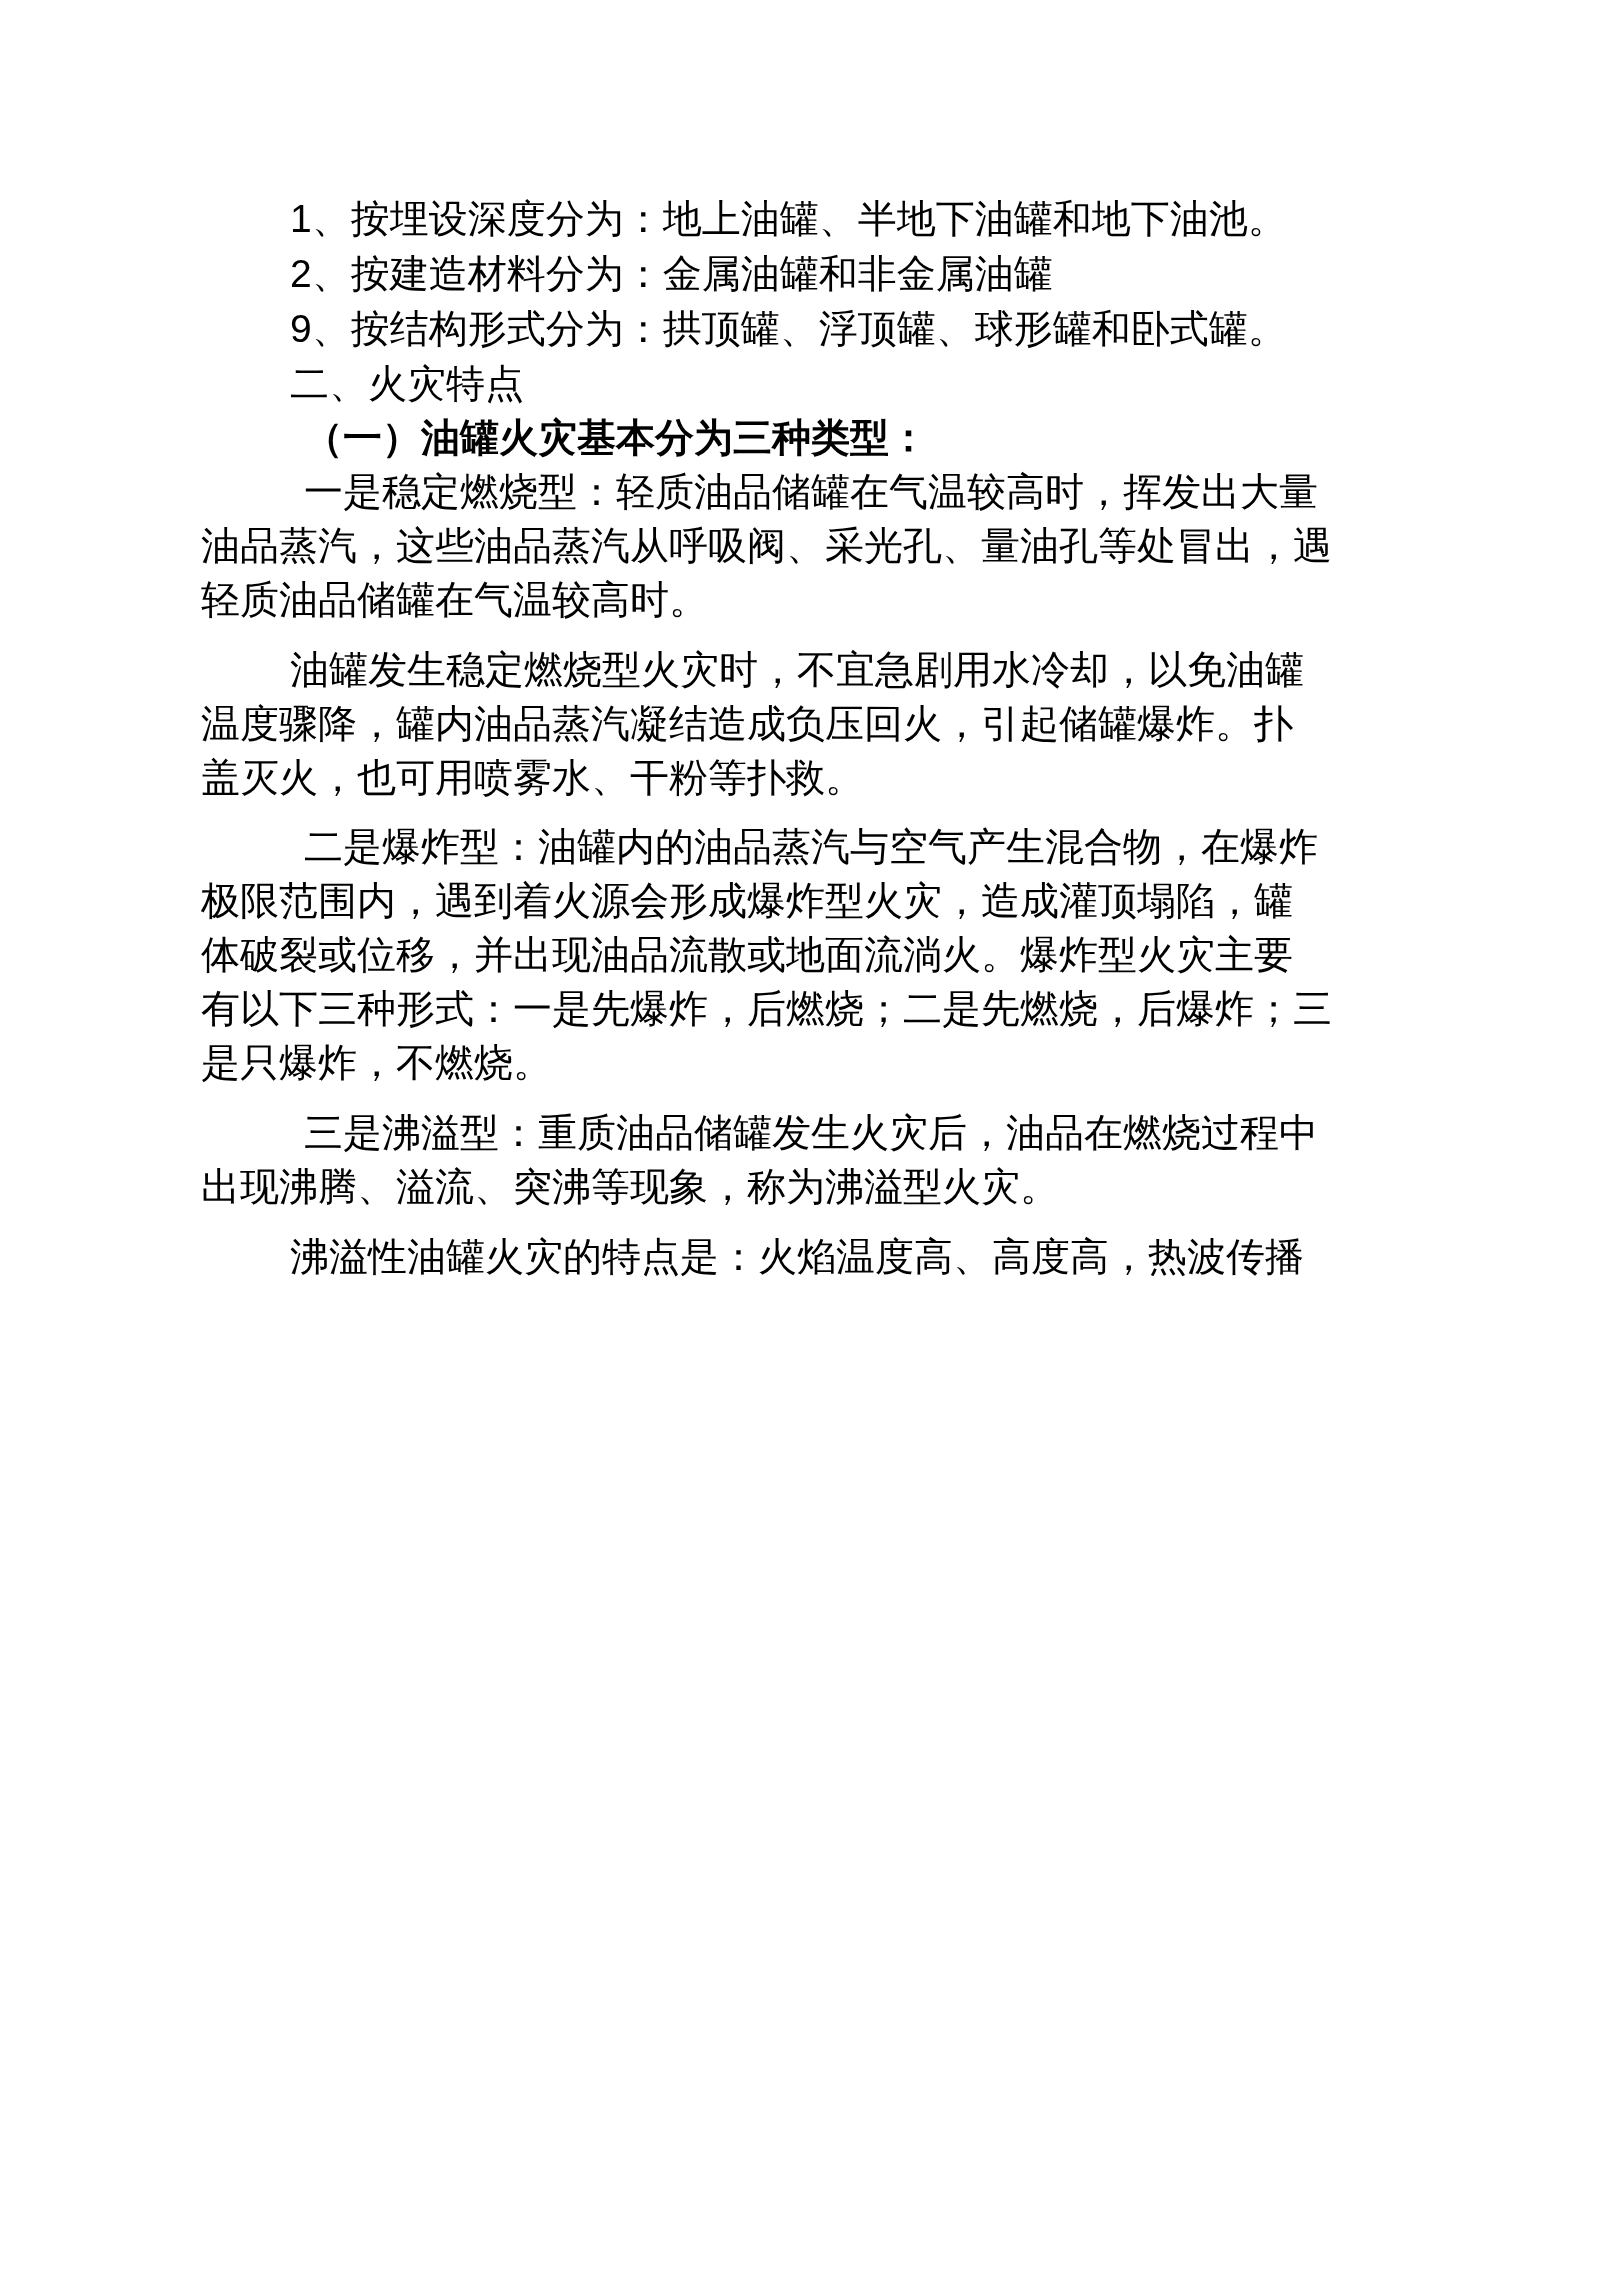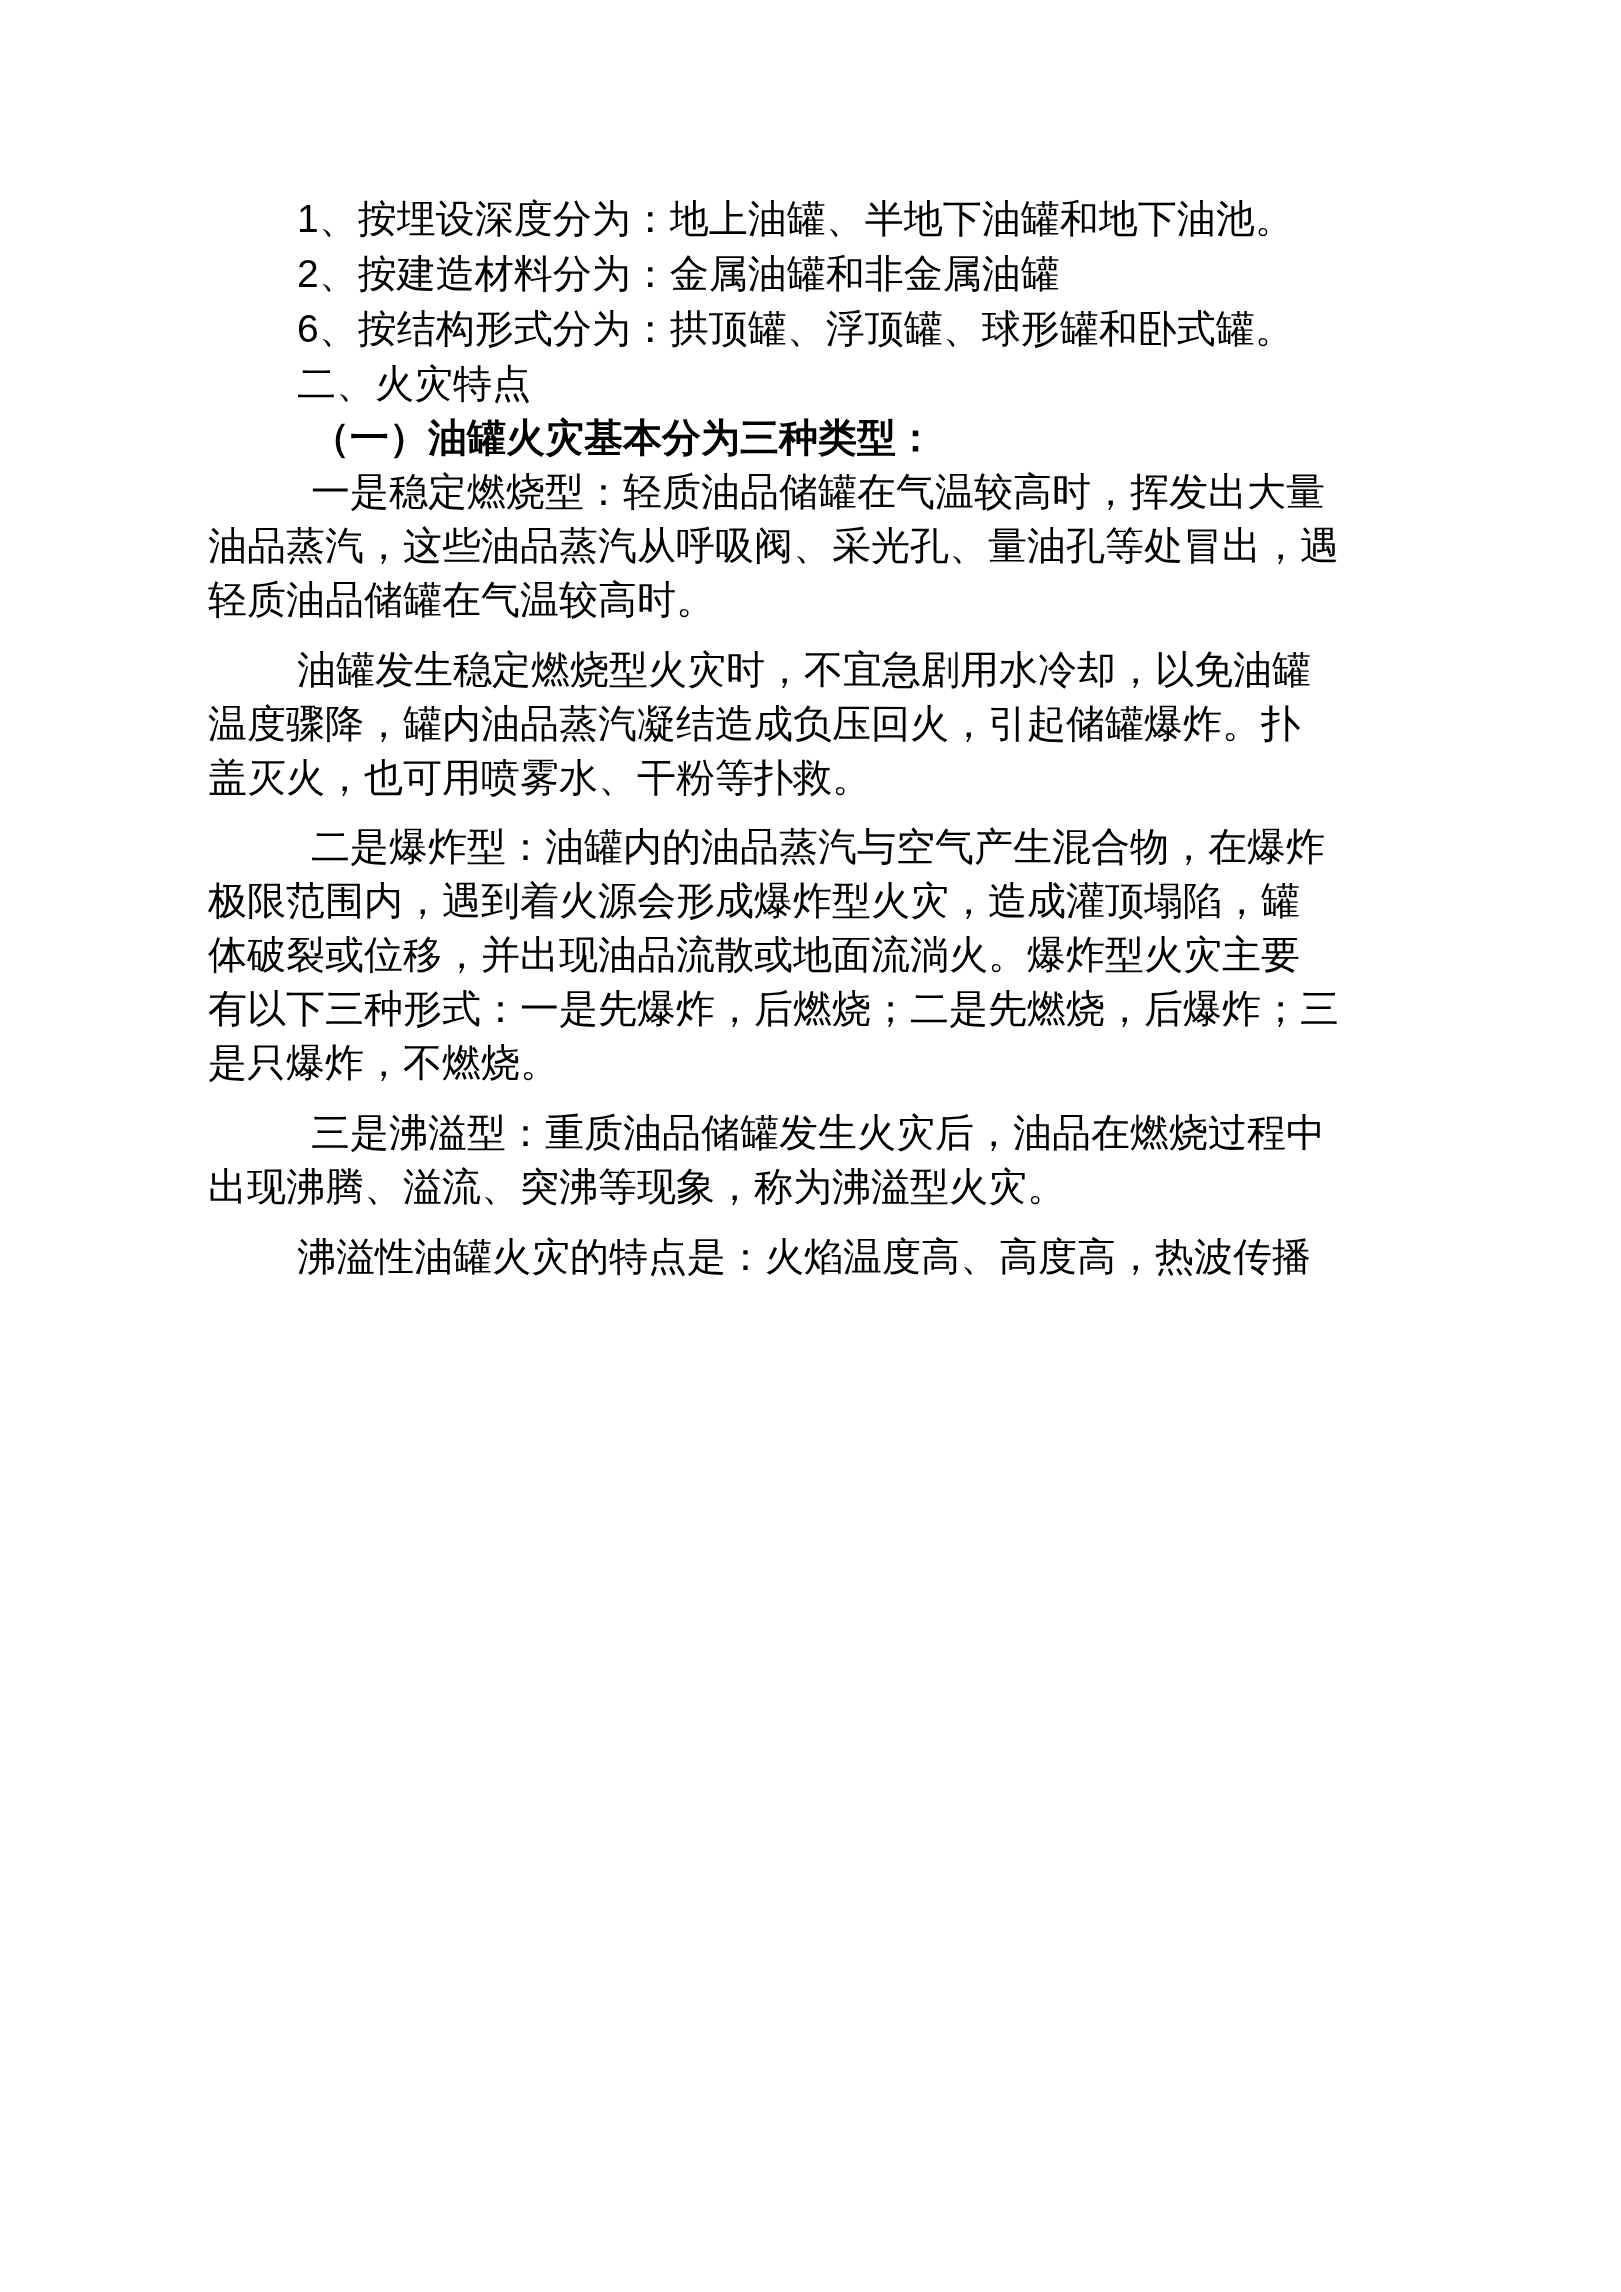--- a/index.html
+++ b/index.html
@@ -17,21 +17,21 @@
   .page {
     position: relative;
     width: 1621px;
     height: 2293px;
     background: #ffffff;
     box-sizing: border-box;
     overflow: hidden;
   }
   .content {
     position: absolute;
-    left: 208px;
+    left: 201px;
     top: 192px;
     width: 1213px;
   }
   
   .line {
     display: block;
     white-space: pre;
     font-size: 39px;
     line-height: 54px;
     letter-spacing: 0px;
@@ -62,21 +62,21 @@
 </head>
 <body>
 
 <div class="page">
   <div class="content">
 
     <div class="line indent-num">1、按埋设深度分为：地上油罐、半地下油罐和地下油池。</div>
 
     <div class="line indent-num gap-sm">2、按建造材料分为：金属油罐和非金属油罐</div>
 
-    <div class="line indent-num gap-sm">6、按结构形式分为：拱顶罐、浮顶罐、球形罐和卧式罐。</div>
+    <div class="line indent-num gap-sm">9、按结构形式分为：拱顶罐、浮顶罐、球形罐和卧式罐。</div>
 
     <div class="line indent-num gap-sm">二、火灾特点</div>
 
     <div class="line indent-head bold gap-md">（一）油罐火灾基本分为三种类型：</div>
 
     <div class="line indent-head gap-md"><span class="b-run">一是稳定燃烧型：</span><span>轻质油品储罐在气温较高时，挥发出大量</span></div>
 
     <div class="line">油品蒸汽，这些油品蒸汽从呼吸阀、采光孔、量油孔等处冒出，遇</div>
 
     <div class="line">轻质油品储罐在气温较高时。</div>

